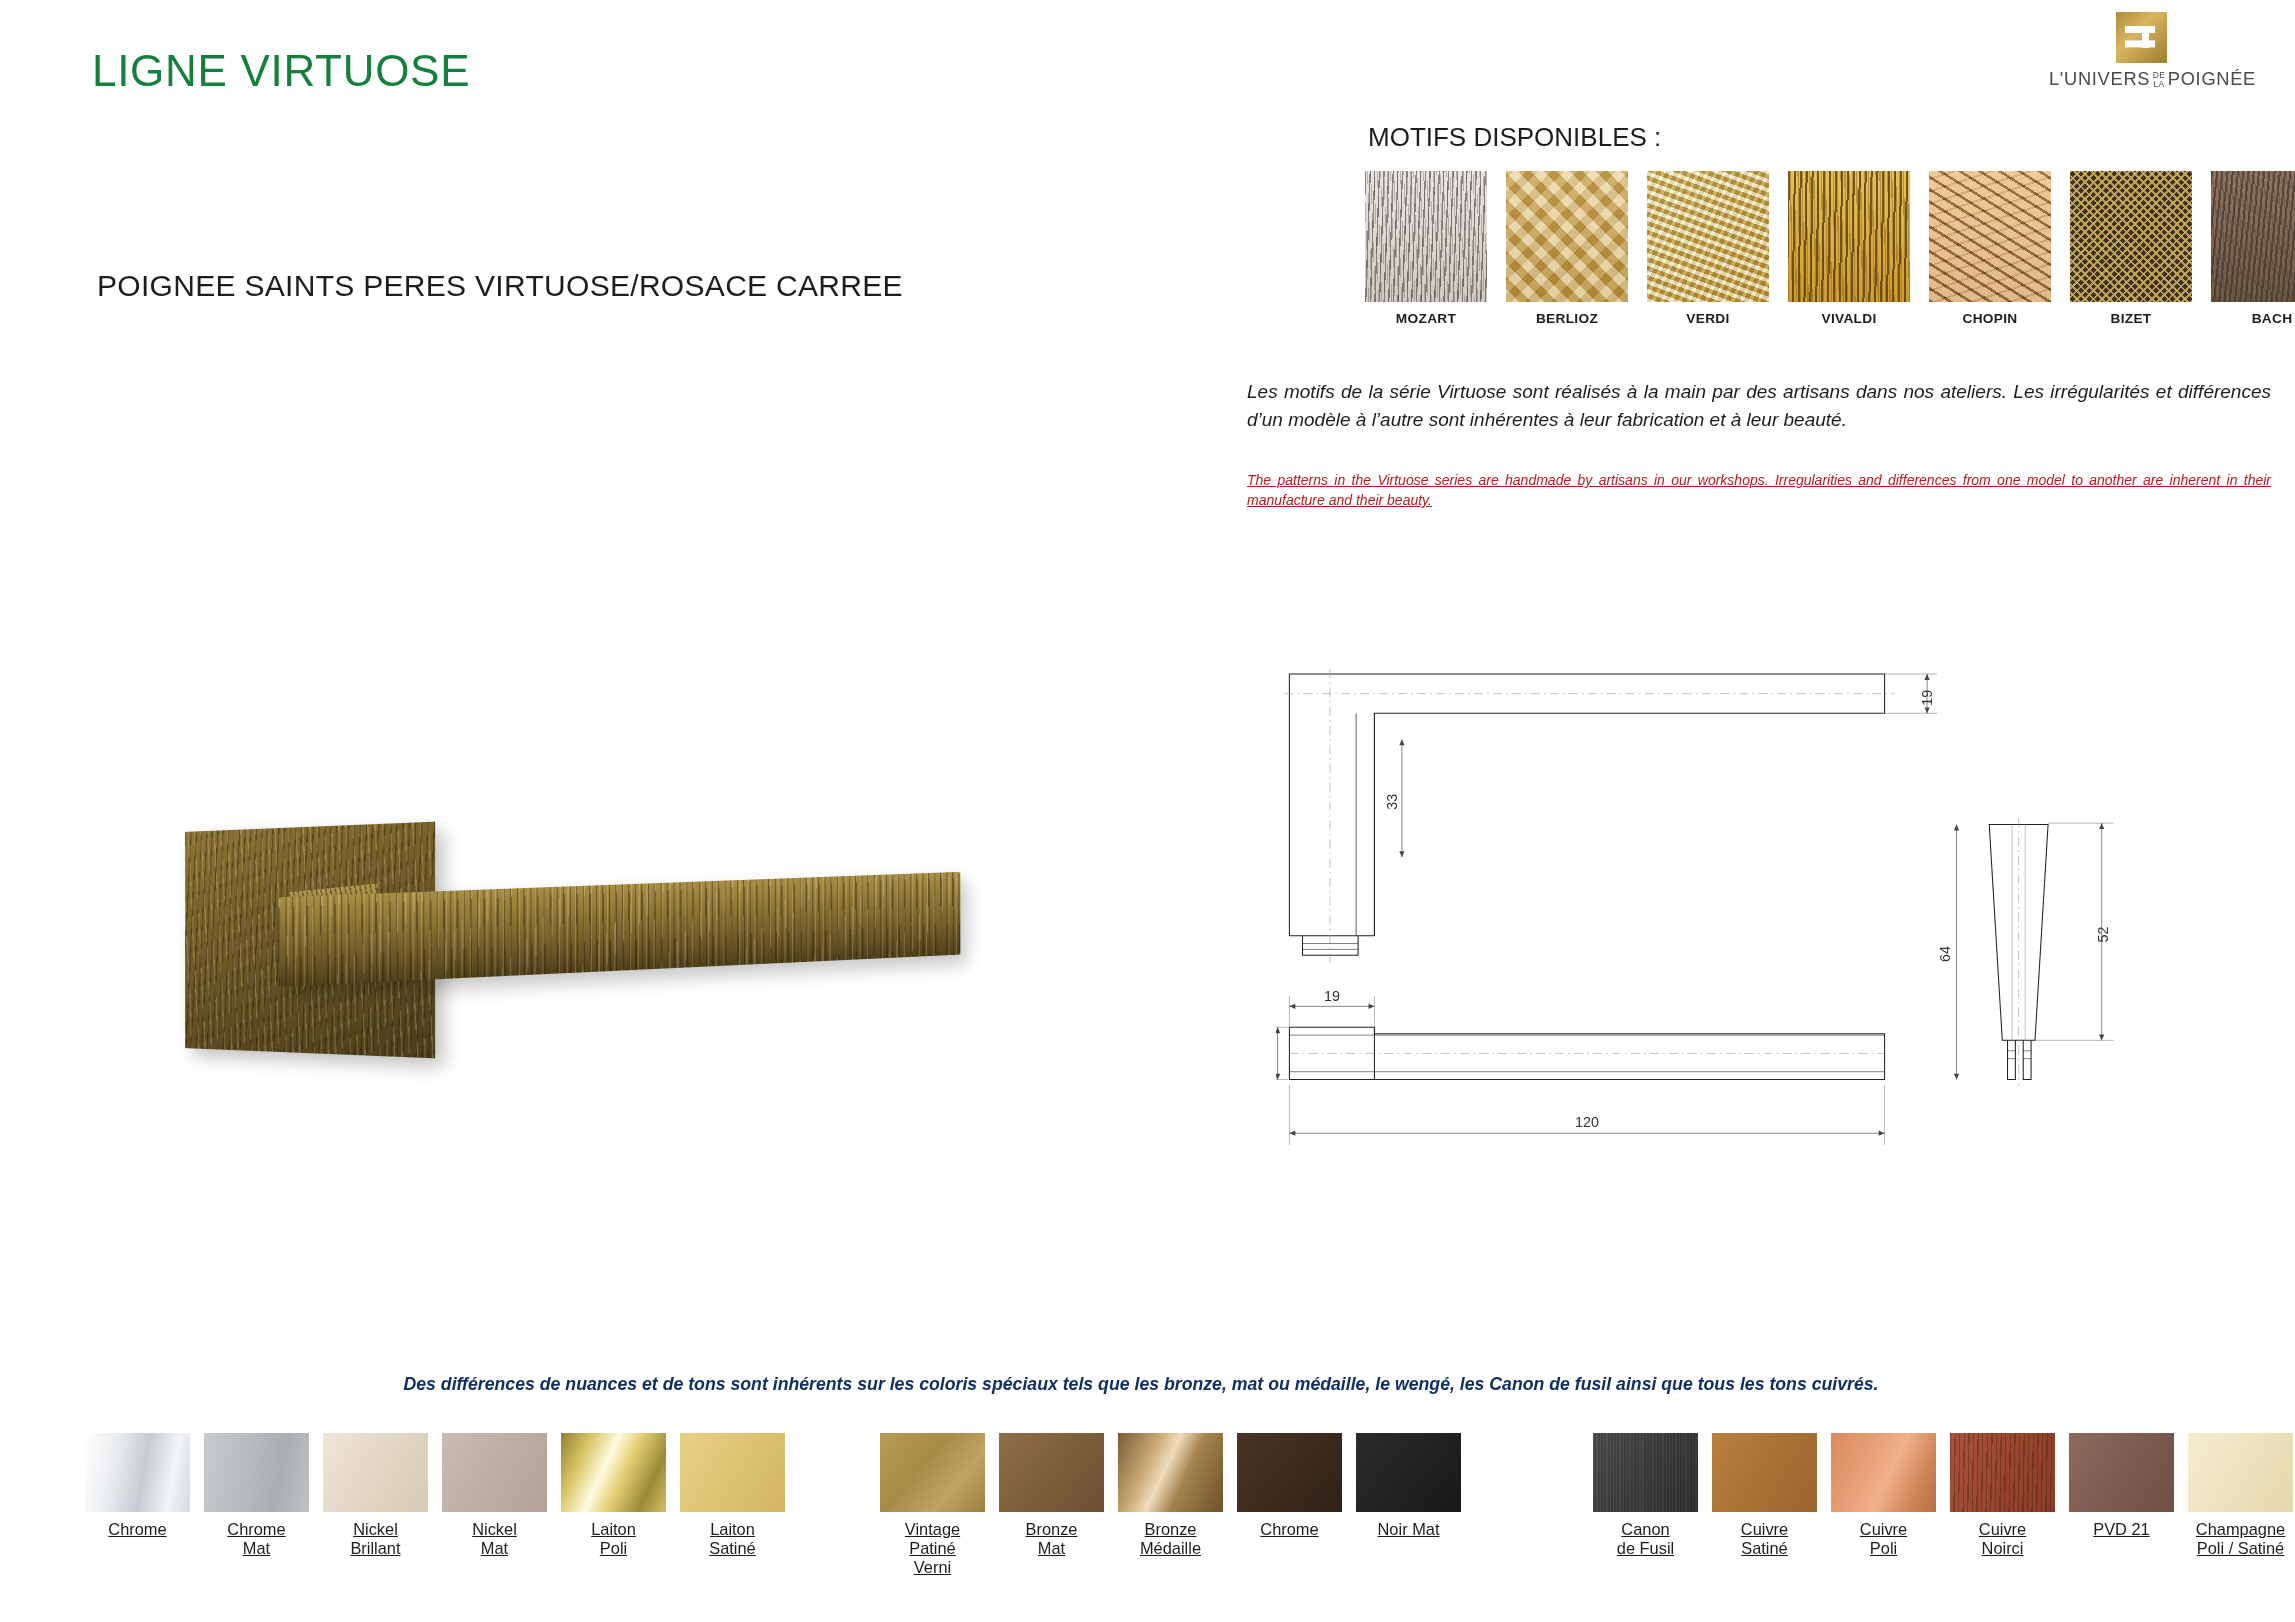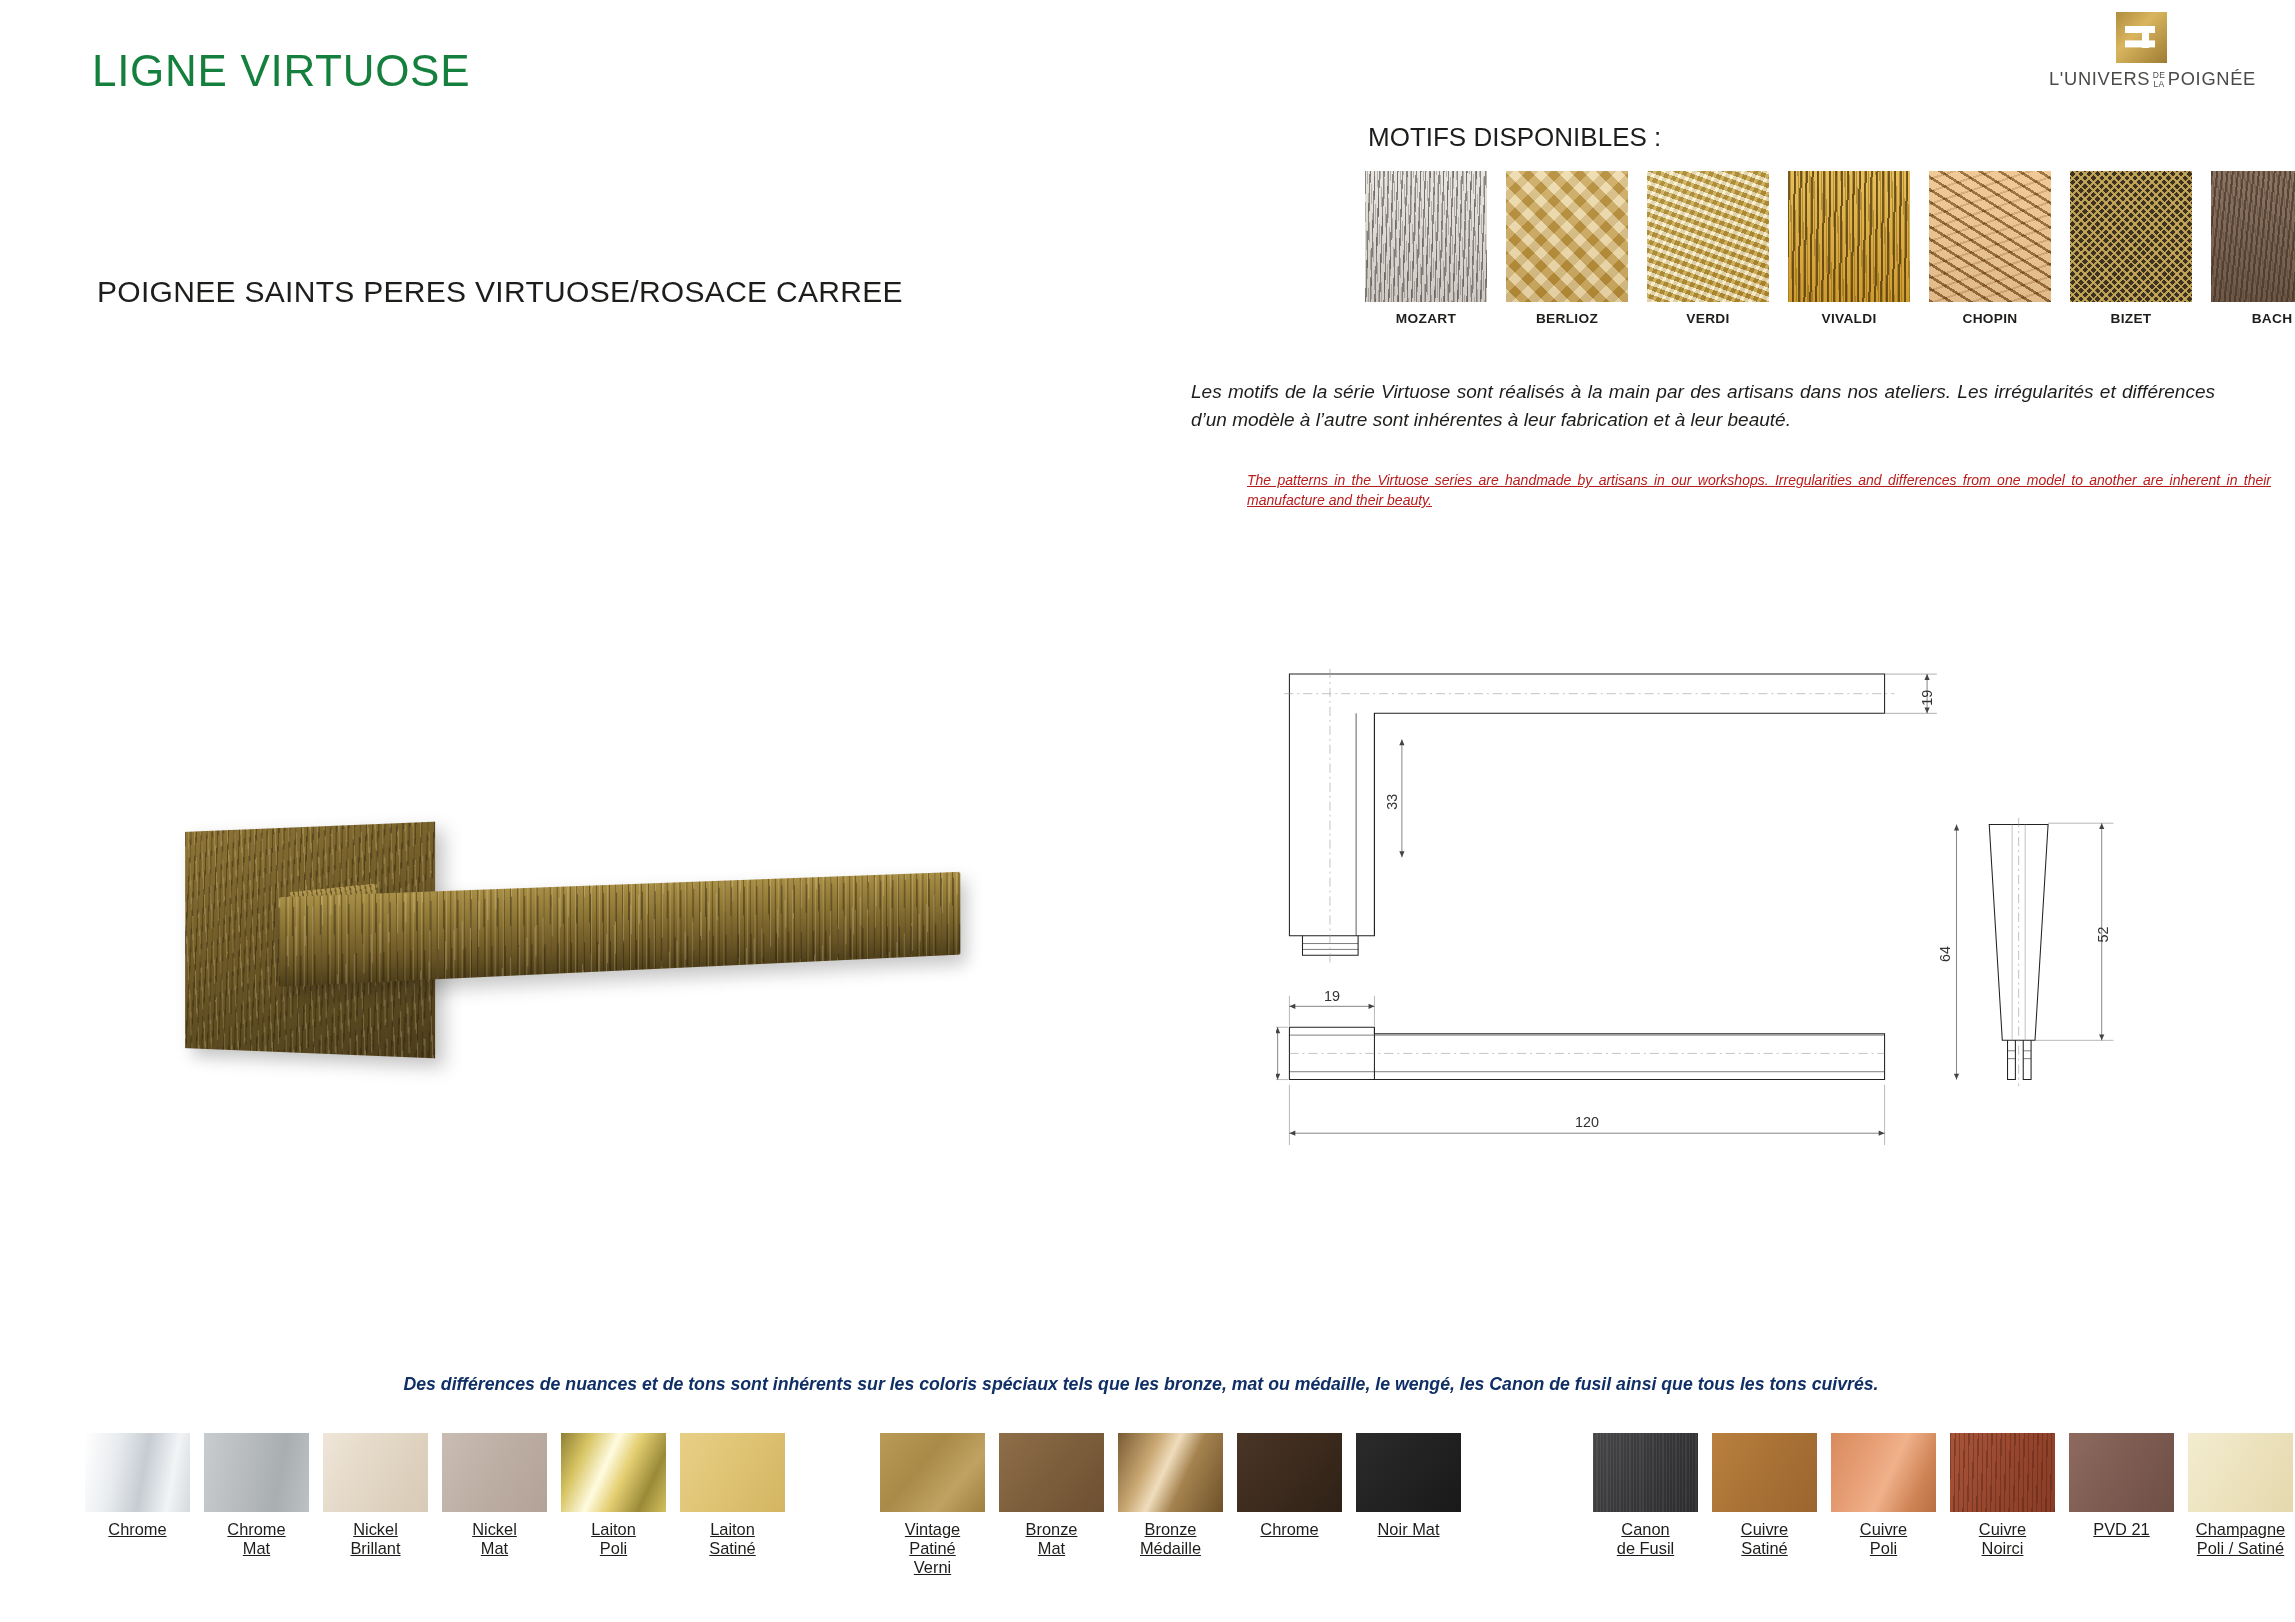--- a/index.html
+++ b/index.html
@@ -22,21 +22,21 @@
     left: 92px;
     top: 46px;
     font-size: 44px;
     font-weight: 400;
     letter-spacing: 0.7px;
     color: #15803d;
   }
   #product-title {
     position: absolute;
     left: 97px;
-    top: 275px;
+    top: 269px;
     font-size: 30px;
     font-weight: 400;
     letter-spacing: 0.3px;
     color: #1d1d1b;
   }
 
   
   #logo {
     position: absolute;
     right: 39px;
@@ -166,21 +166,21 @@
   .m-bach {
     background:
       repeating-linear-gradient(96deg, rgba(60,45,35,.6) 0 2px, rgba(255,255,255,0) 2px 5.2px),
       repeating-linear-gradient(84deg, rgba(80,60,45,.35) 0 1.3px, rgba(255,255,255,0) 1.3px 4.6px),
       linear-gradient(180deg,#8d7562,#6d5846);
   }
 
   
   #desc-fr {
     position: absolute;
-    left: 1191px;
+    left: 1247px;
     top: 378px;
     width: 1024px;
     font-size: 19px;
     line-height: 1.45;
     font-style: italic;
     color: #1d1d1b;
     text-align: justify;
   }
   #desc-en {
     position: absolute;

